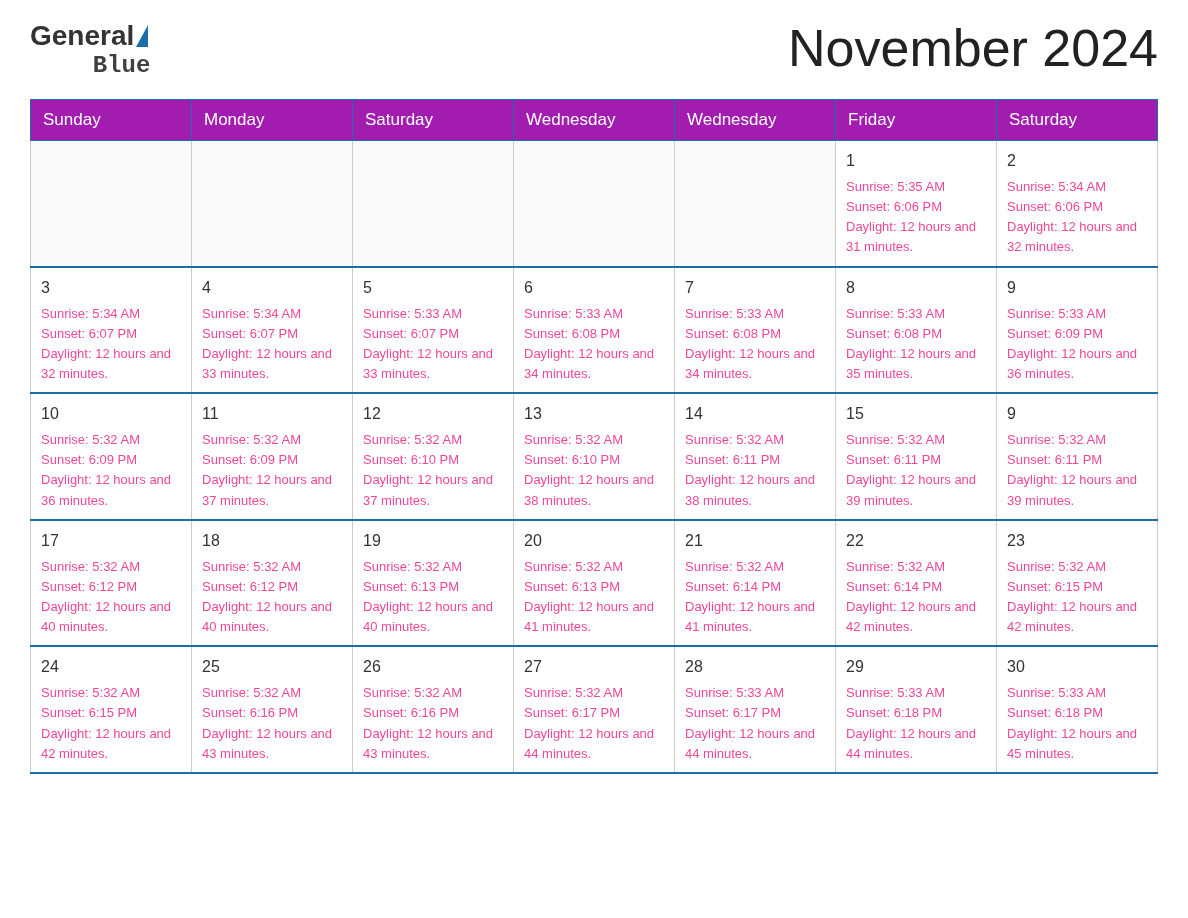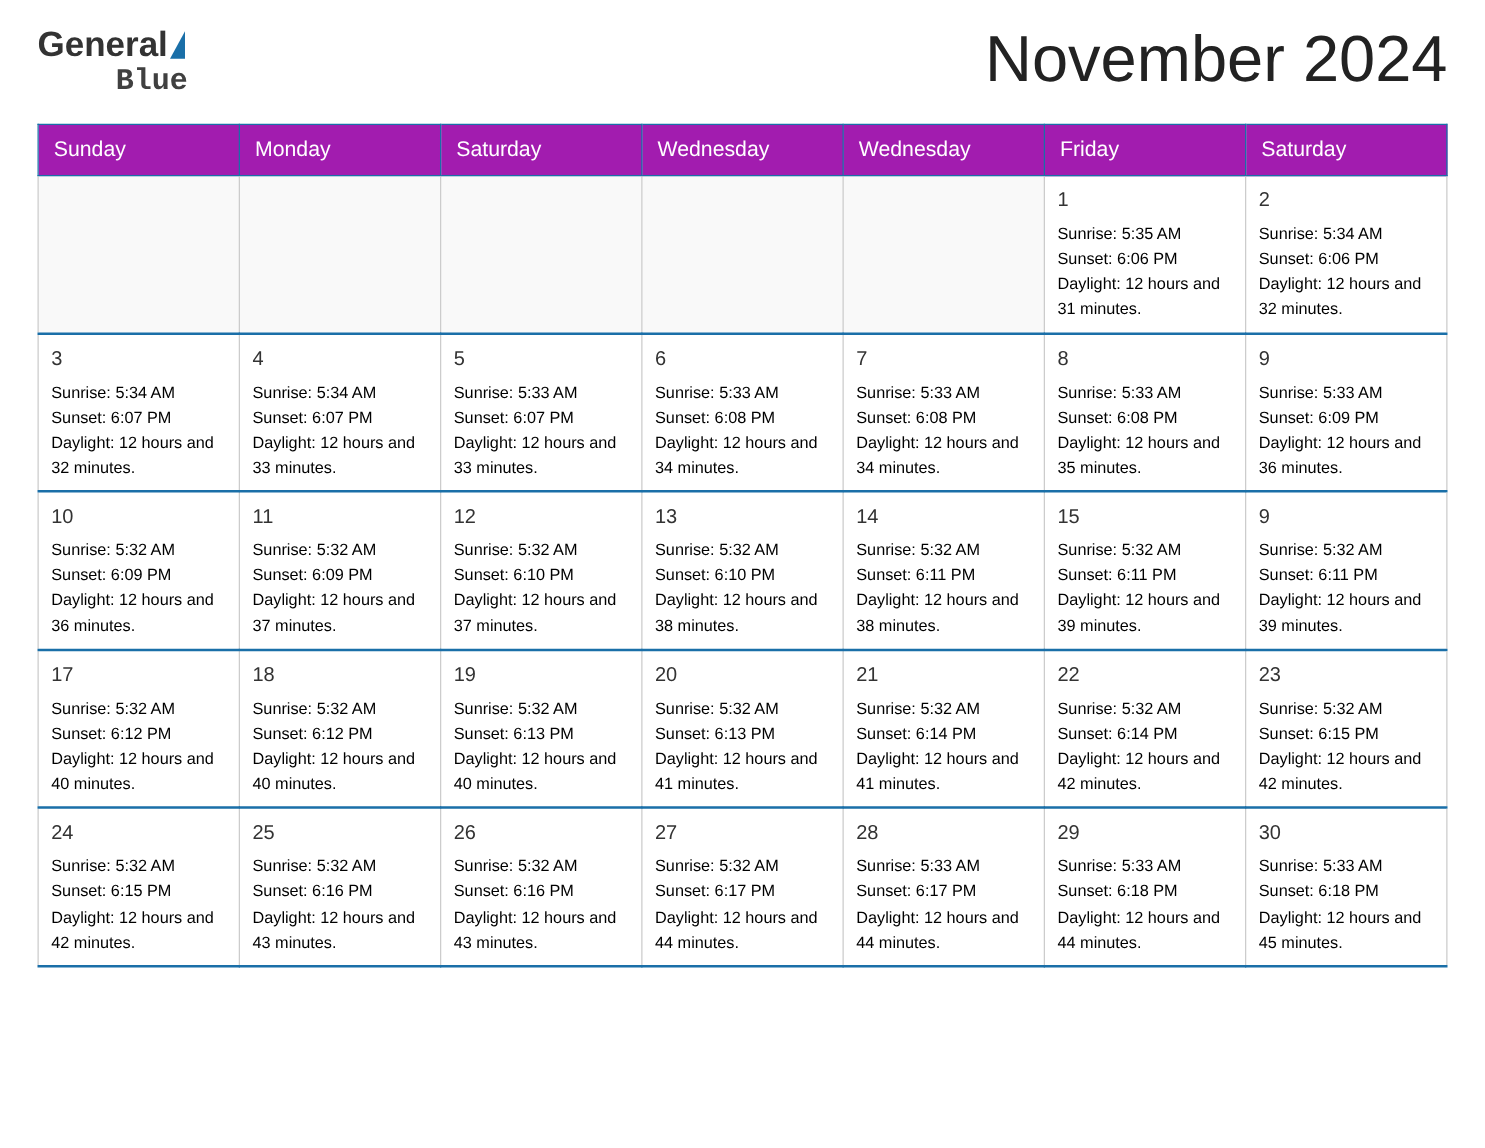--- a/index.html
+++ b/index.html
@@ -84,21 +84,21 @@
     }
     .day-number {
       font-size: 16px;
       color: #333;
       font-weight: normal;
       display: block;
       margin-bottom: 4px;
     }
     .day-info {
       font-size: 13px;
-      color: #000000;
+      color: #ec4899;
       line-height: 1.55;
     }
     tbody tr td.empty {
       background: #f9f9f9;
     }
     tbody tr {
       border-bottom: 2px solid #1a6fa8;
     }
   </style>
 </head>

